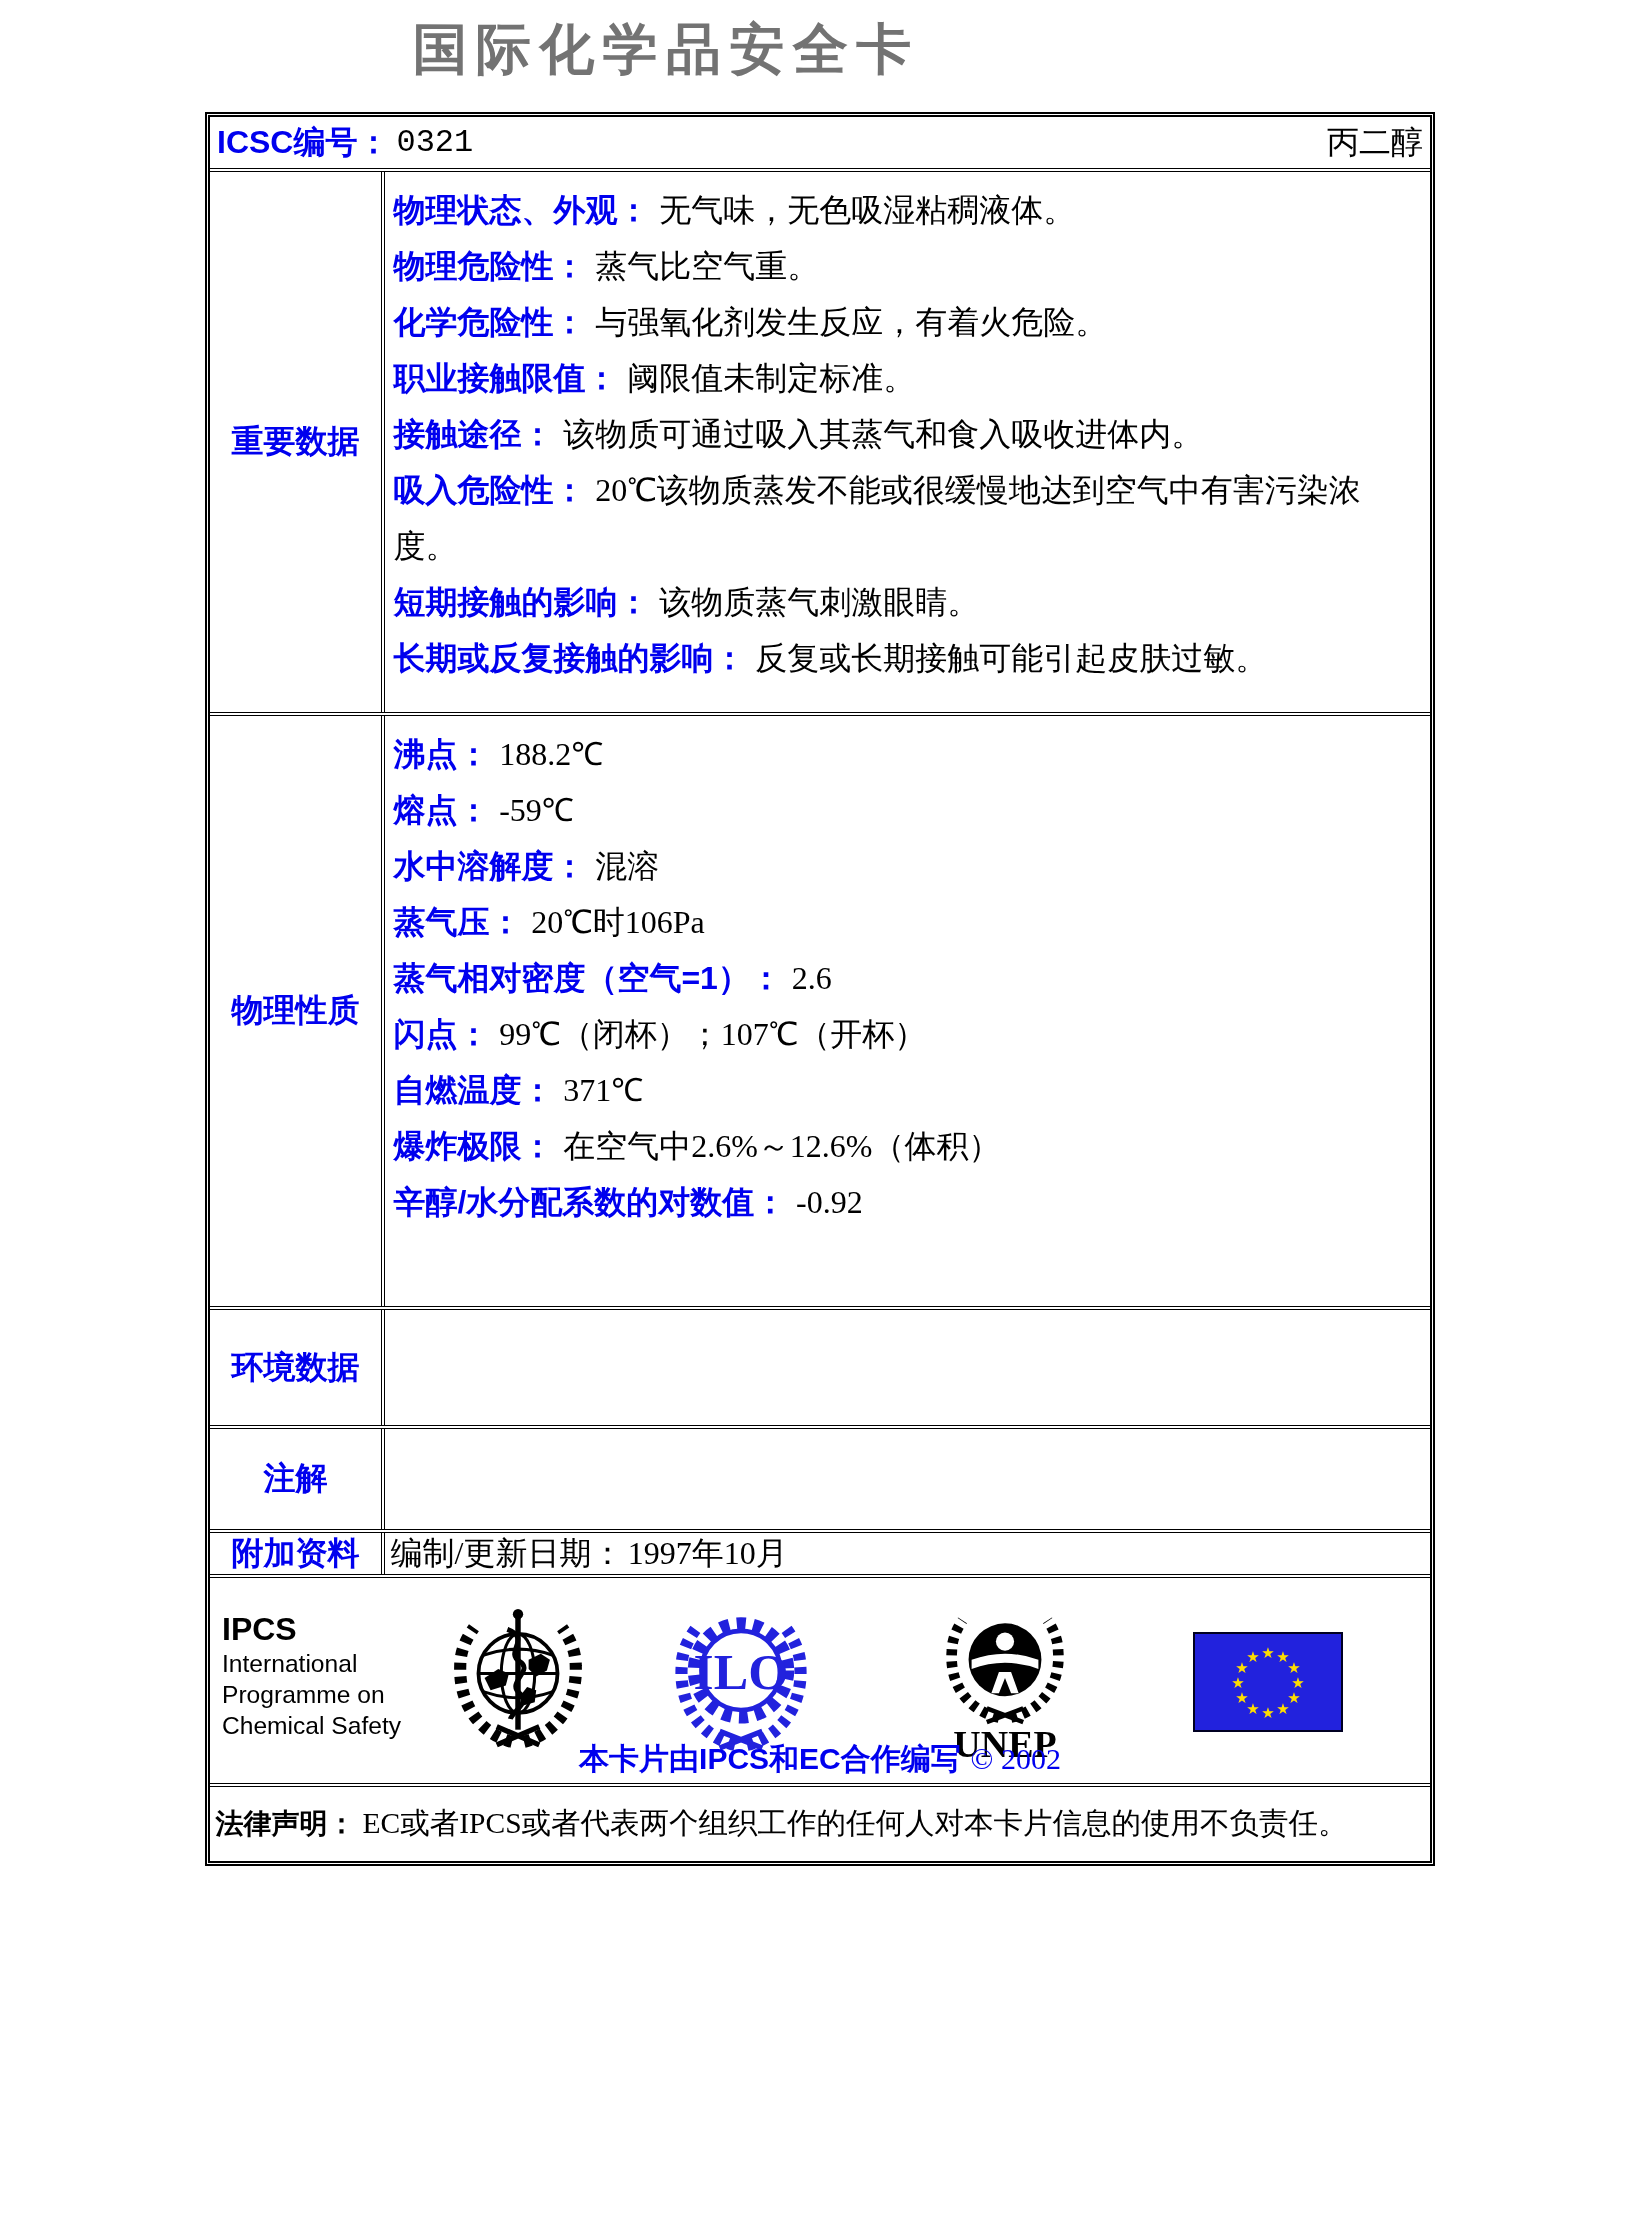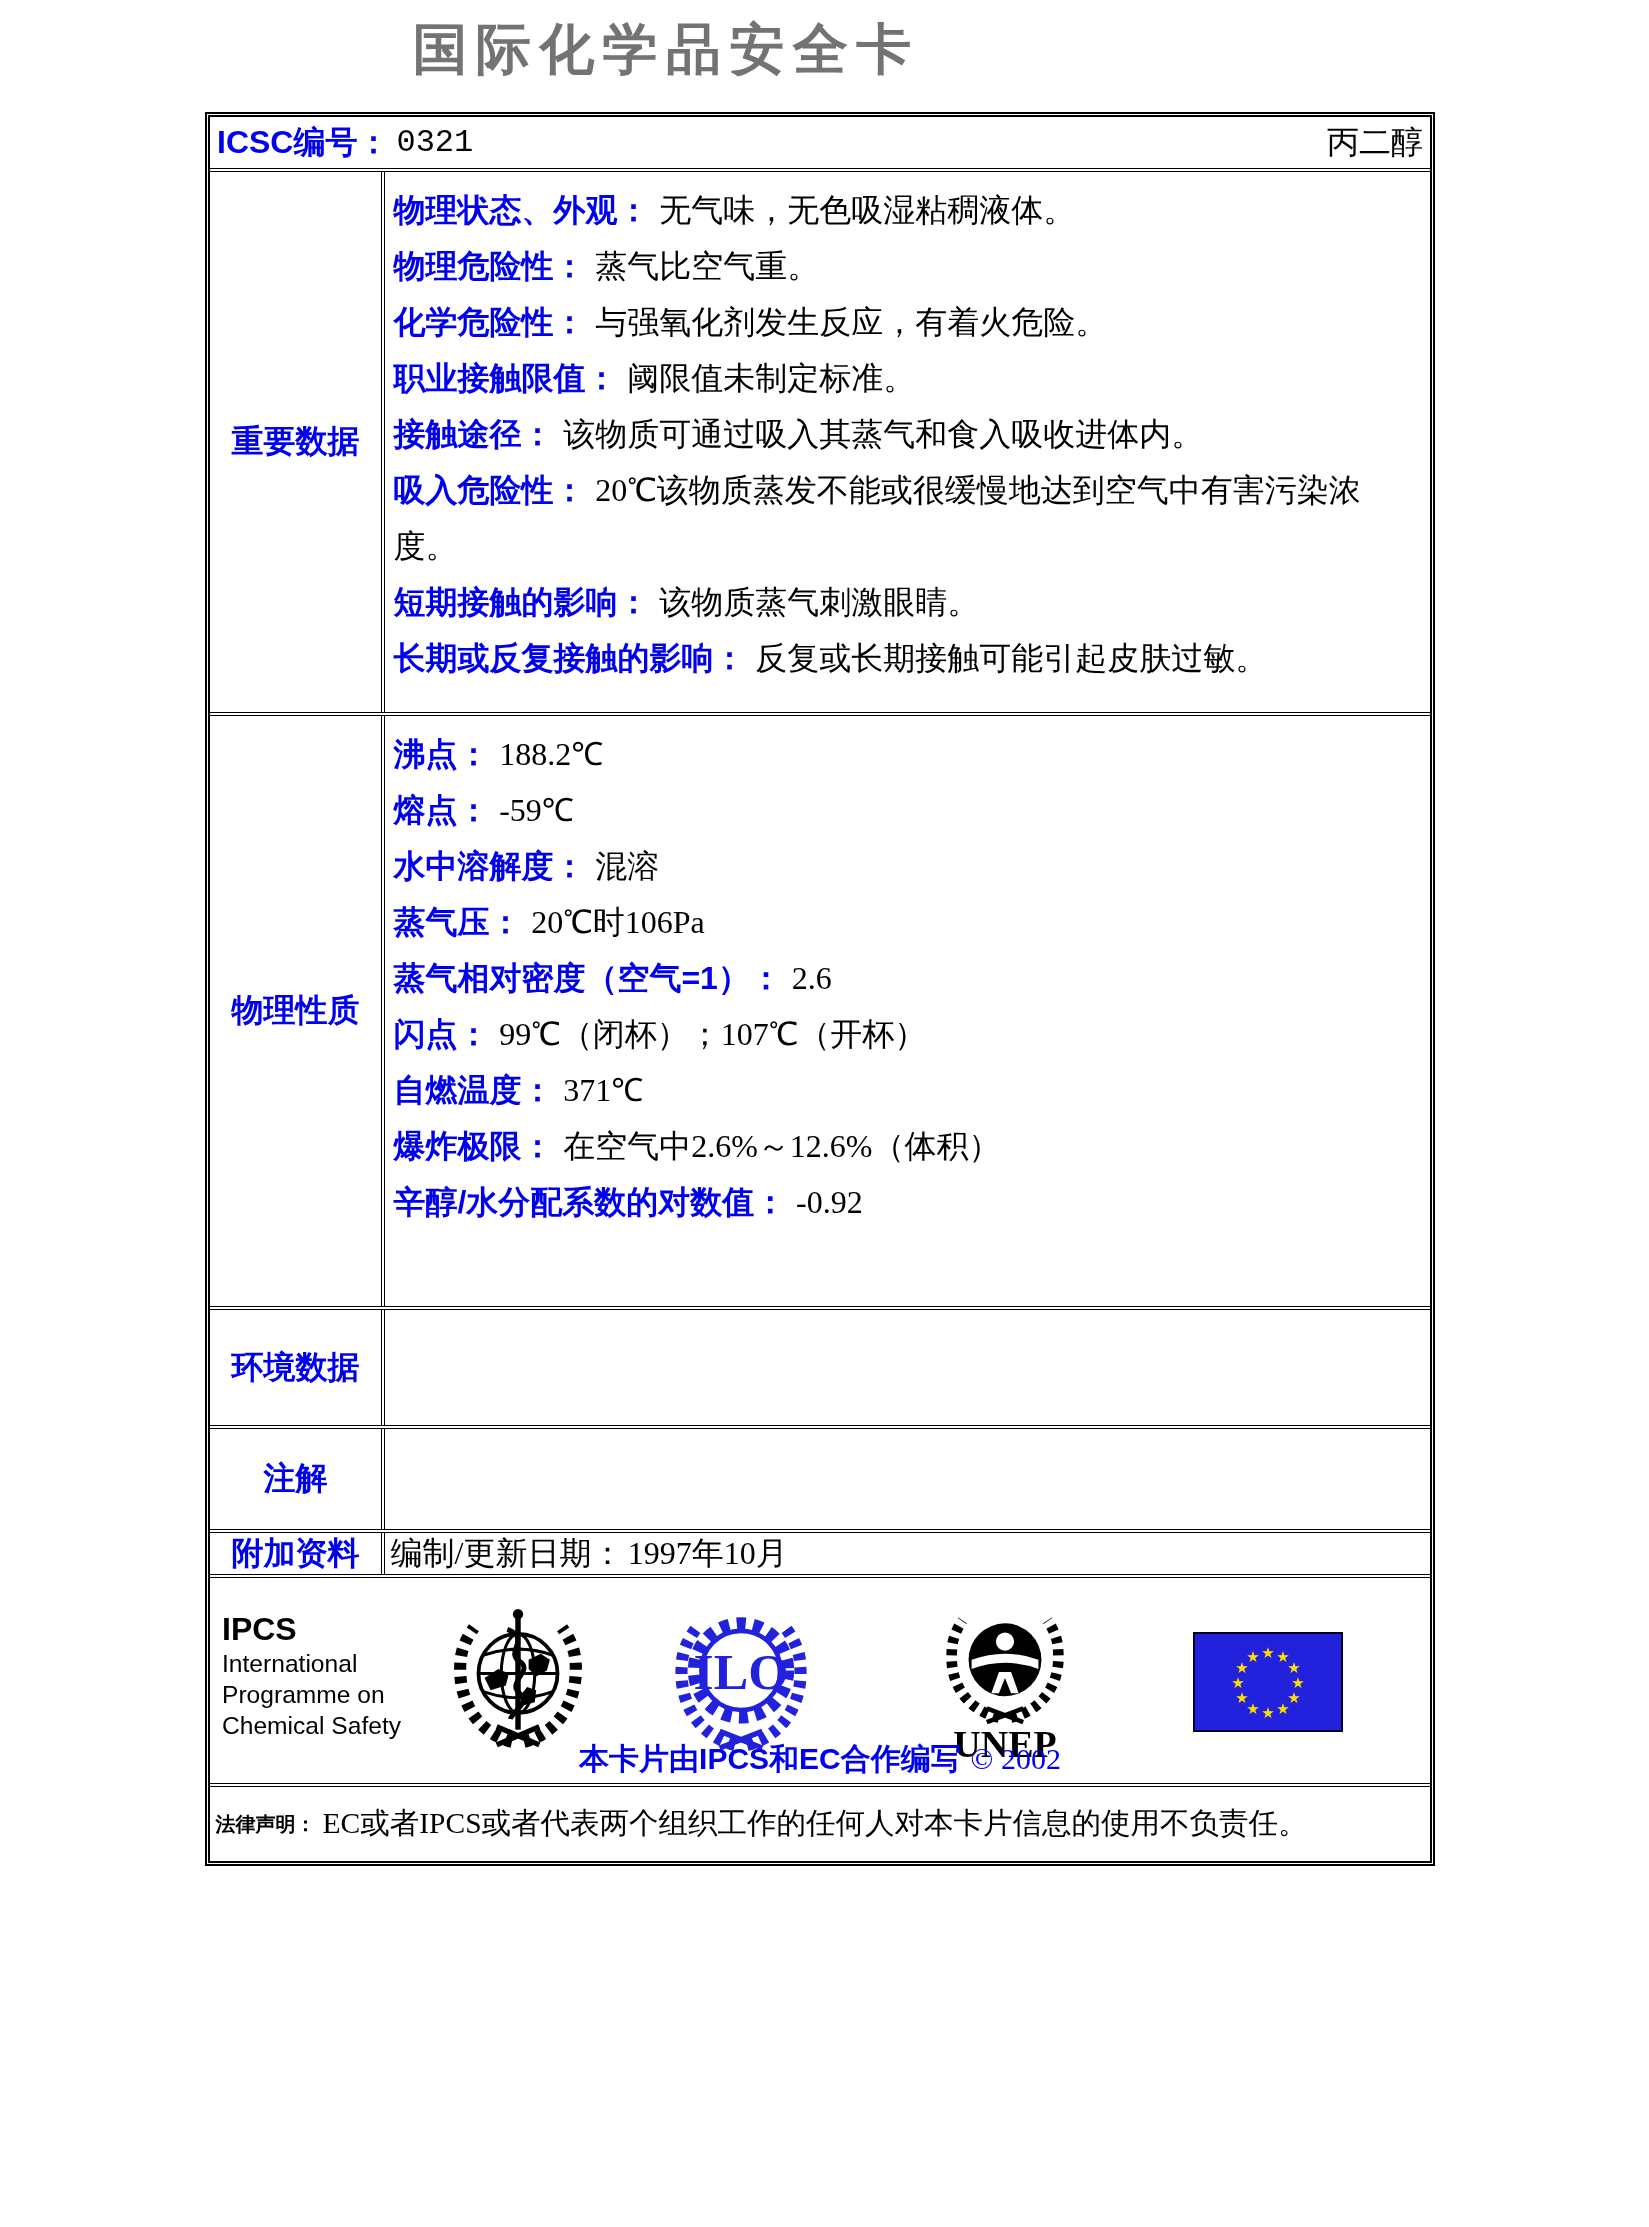--- a/index.html
+++ b/index.html
@@ -59,21 +59,21 @@
   .footer-caption {
     position:absolute; left:0; bottom:3px; width:100%; text-align:center;
     color:#0000ee; font-size:30px;
   }
   .cap-main { font-weight:bold; }
   .cap-copy { font-weight:normal; font-family:"Liberation Serif", serif; margin-left:9.8px; }
   .legal-row {
     display:flex; align-items:center; height:74px; padding:0 5.6px;
     box-sizing:border-box;
   }
-  .legal-label { font-weight:bold; font-size:20px; color:#000; white-space:nowrap; }
+  .legal-label { font-weight:bold; font-size:28px; color:#000; white-space:nowrap; }
   .legal-text  { font-size:29.5px; color:#000; font-family:"Liberation Serif", serif; margin-left:7px; }
 </style>
 </head>
 <body>
 
 <div class="page">
 
   <div class="doc-title">国际化学品安全卡</div>
 
   <div class="card">

